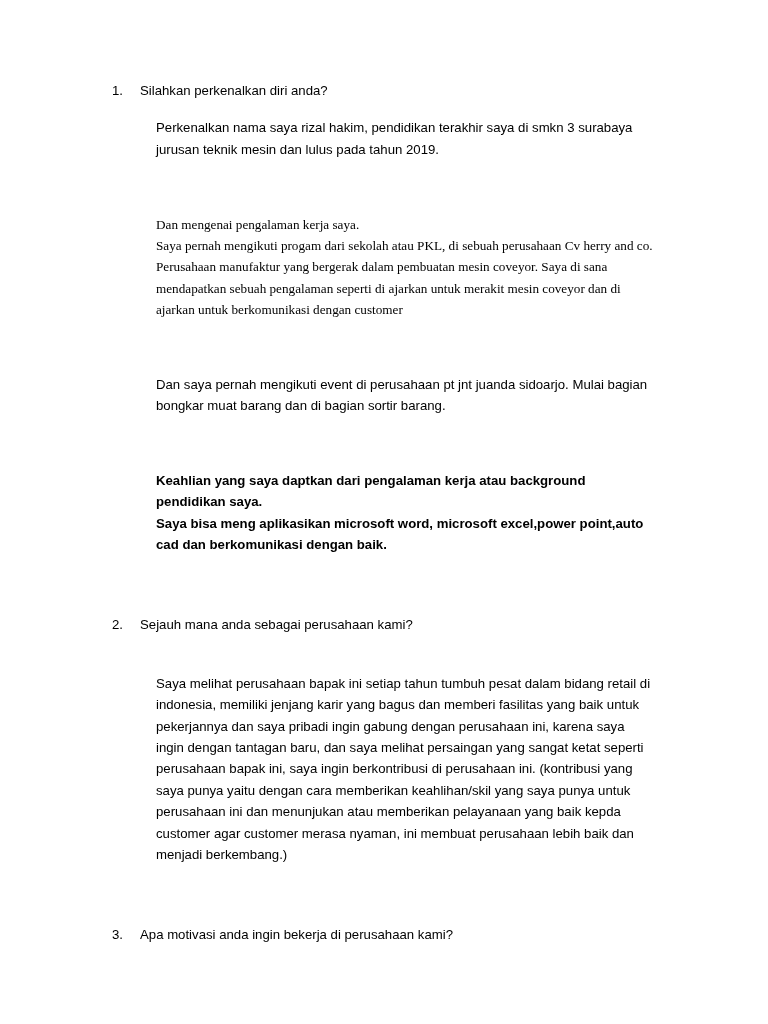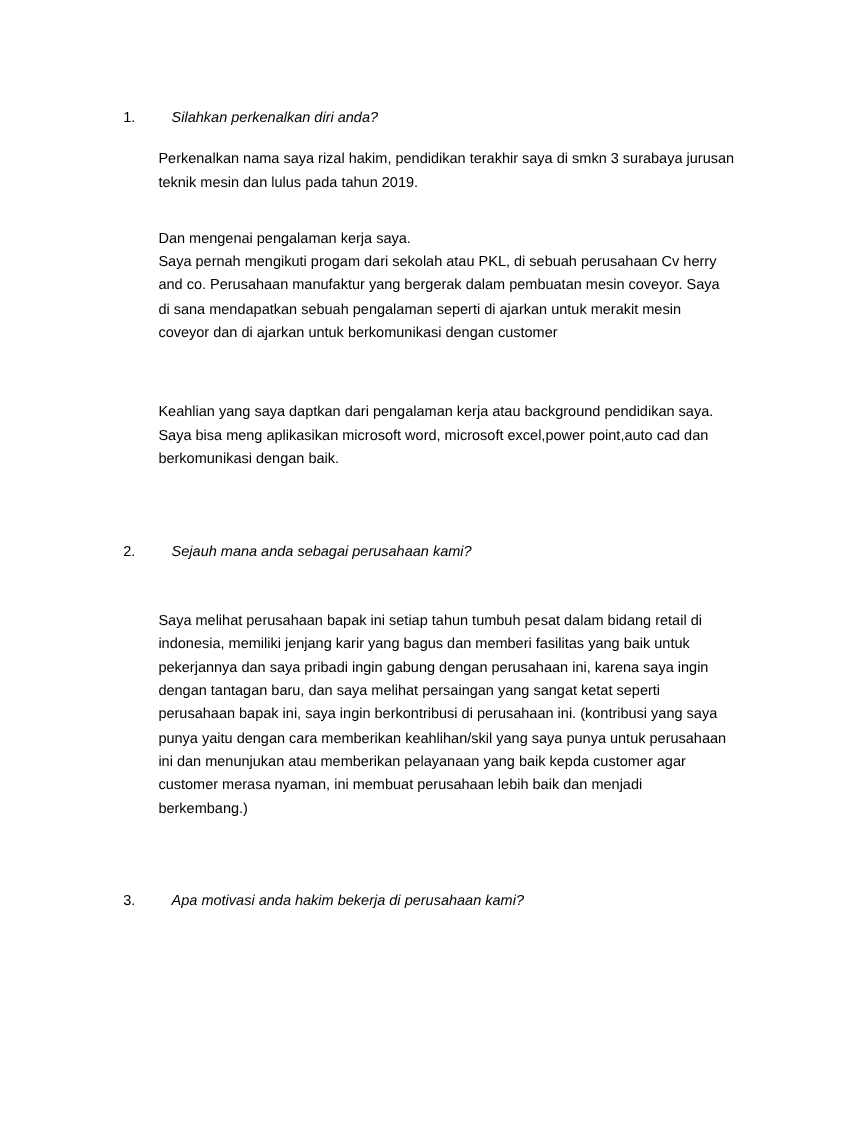--- a/index.html
+++ b/index.html
@@ -32,25 +32,24 @@
     margin-bottom: 0;
   }
   .qnum {
     position: absolute;
     left: 0;
     top: 0;
     width: 20px;
     text-align: left;
   }
   .qtitle {
-    margin: 16px;
-    font-style: italic;
+    margin: 0;
   }
   .para {
-    margin: 4px;
+    margin: 16px;
     padding-left: 28px;
   }
   .spacer-lg {
     height: 3.24em;
   }
   .block-gap {
     height: 1.62em;
   }
 </style>
 </head>
@@ -58,38 +57,39 @@
 
 <div class="page">
   <div class="doc-body">
 
     <div class="qitem">
       <span class="qnum">1.</span>
       <p class="qtitle">Silahkan perkenalkan diri anda?</p>
     </div>
     <p class="para">Perkenalkan nama saya rizal hakim, pendidikan terakhir saya di smkn 3 surabaya jurusan teknik mesin dan lulus pada tahun 2019.</p>
     <div class="block-gap"></div>
-    <p class="para" style="white-space: pre-line;">Dan mengenai pengalaman kerja saya.
+    <p class="para" style="white-space: pre-line; font-family: Liberation Serif, serif;">Dan mengenai pengalaman kerja saya.
 Saya pernah mengikuti progam dari sekolah atau PKL, di sebuah perusahaan Cv herry and co. Perusahaan manufaktur yang bergerak dalam pembuatan mesin coveyor. Saya di sana mendapatkan sebuah pengalaman seperti di ajarkan untuk merakit mesin coveyor dan di ajarkan untuk berkomunikasi dengan customer</p>
     <div class="block-gap"></div>
+    <p class="para">Dan saya pernah mengikuti event di perusahaan pt jnt juanda sidoarjo. Mulai bagian bongkar muat barang dan di bagian sortir barang.</p>
     <div class="block-gap"></div>
-    <p class="para" style="white-space: pre-line;">Keahlian yang saya daptkan dari pengalaman kerja atau background pendidikan saya.
+    <p class="para" style="white-space: pre-line; font-weight: bold;">Keahlian yang saya daptkan dari pengalaman kerja atau background pendidikan saya.
 Saya bisa meng aplikasikan microsoft word, microsoft excel,power point,auto cad dan berkomunikasi dengan baik.</p>
     <div class="block-gap"></div>
 
     <div class="block-gap"></div>
 
     <div class="qitem">
       <span class="qnum">2.</span>
       <p class="qtitle">Sejauh mana anda sebagai perusahaan kami?</p>
     </div>
     <div class="block-gap"></div>
     <p class="para">Saya melihat perusahaan bapak ini setiap tahun tumbuh pesat dalam bidang retail di indonesia, memiliki jenjang karir yang bagus dan memberi fasilitas yang baik untuk pekerjannya dan saya pribadi ingin gabung dengan perusahaan ini, karena saya ingin dengan tantagan baru, dan saya melihat persaingan yang sangat ketat seperti perusahaan bapak ini, saya ingin berkontribusi di perusahaan ini. (kontribusi yang saya punya yaitu dengan cara memberikan keahlihan/skil yang saya punya untuk perusahaan ini dan menunjukan atau memberikan pelayanaan yang baik kepda customer agar customer merasa nyaman, ini membuat perusahaan lebih baik dan menjadi berkembang.)</p>
 
     <div class="spacer-lg"></div>
 
     <div class="qitem">
       <span class="qnum">3.</span>
-      <p class="qtitle">Apa motivasi anda hakim bekerja di perusahaan kami?</p>
+      <p class="qtitle">Apa motivasi anda ingin bekerja di perusahaan kami?</p>
     </div>
 
   </div>
 </div>
 
 </body></html>

